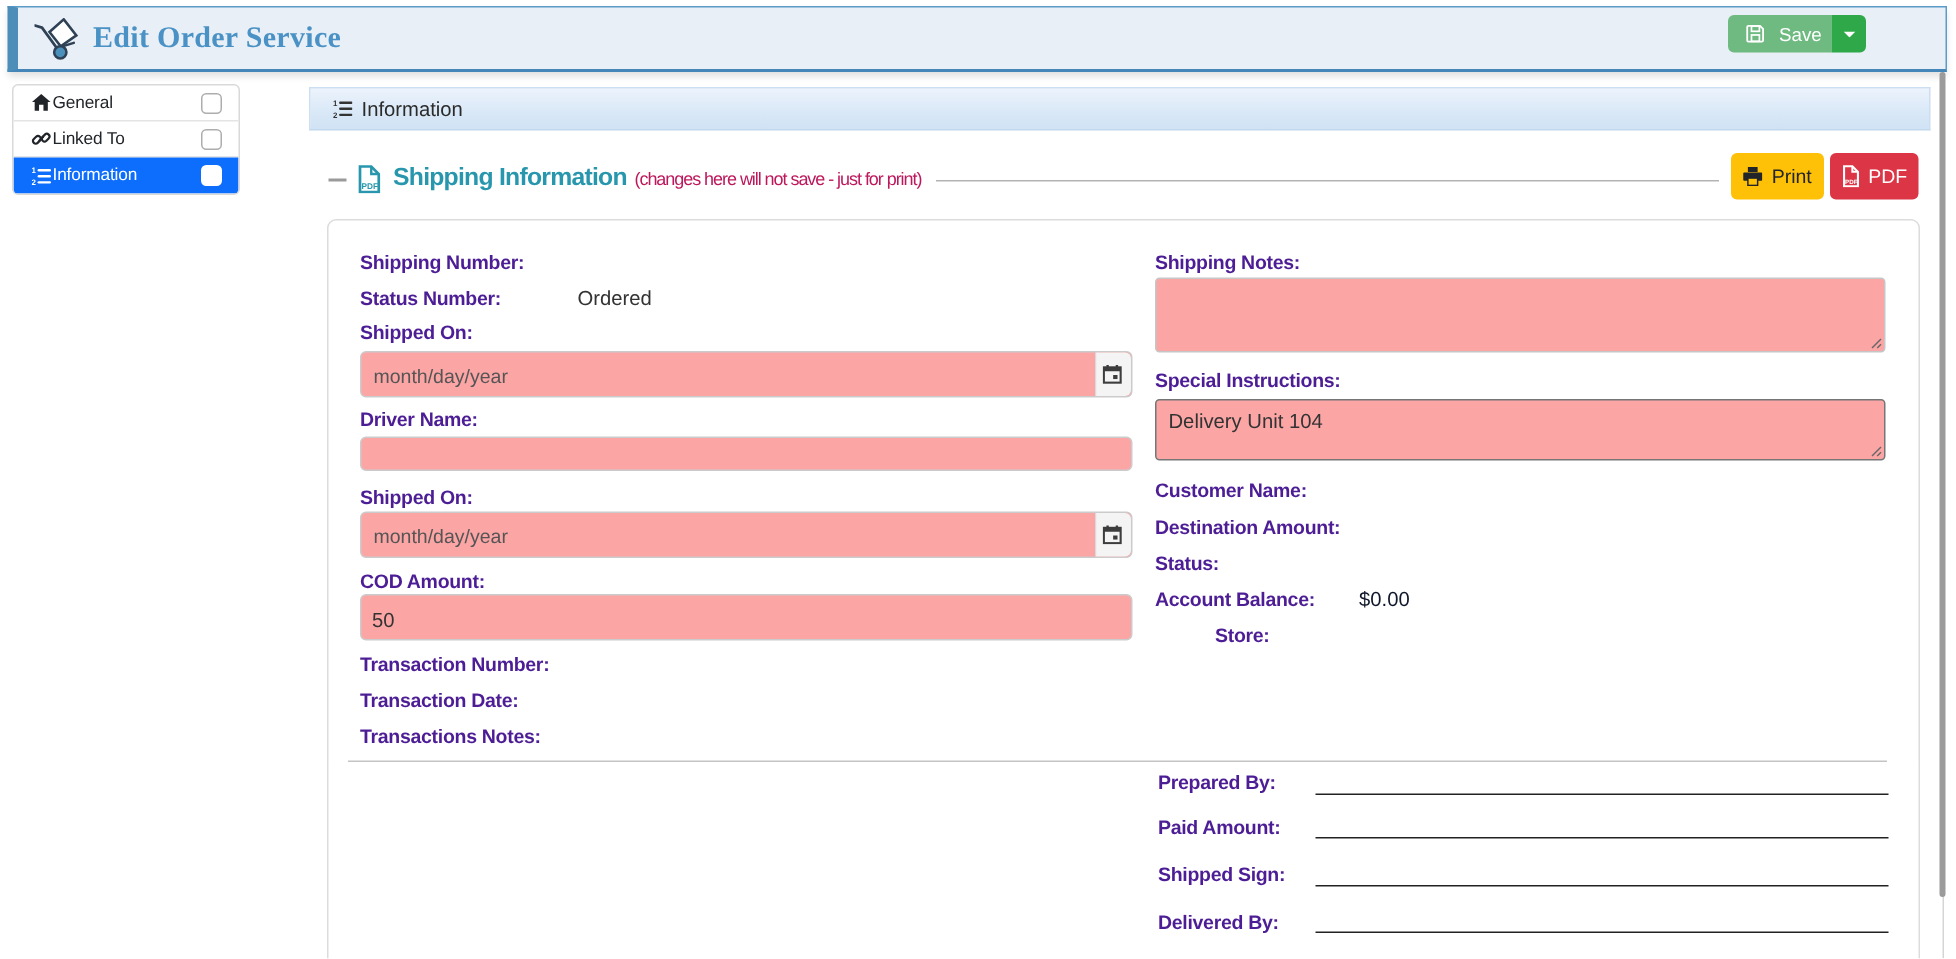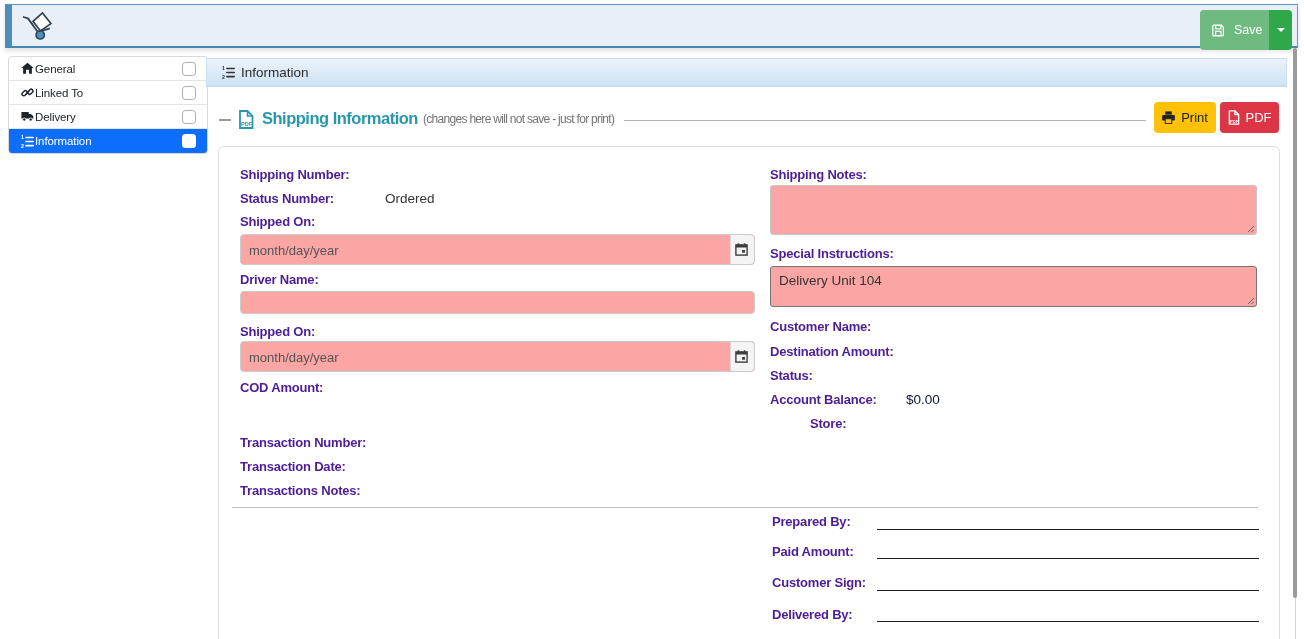--- a/index.html
+++ b/index.html
@@ -14,64 +14,56 @@
 <div id="page">
 
   <div class="abs" style="left:5px; top:4px; width:1293px; height:44px; background:#e9eff6; border-top:1px solid #5b9bc8; border-right:1px solid #5b9bc8; border-bottom:2px solid #4586b8; border-left:7px solid #4d8eb8; box-shadow:0 3px 5px rgba(0,0,0,0.13);">
 
     <svg class="abs" style="left:11px; top:7px;" width="30" height="30" viewBox="0 0 30 30">
       <polygon points="19.5,0.9 27.9,11.6 17.5,18.9 10,9.3" fill="#fff" stroke="#2f4154" stroke-width="1.7"></polygon>
       <path d="M0.3,5 L5,6.4 L14.6,19.7" fill="none" stroke="#2f4154" stroke-width="1.8" stroke-linecap="round" stroke-linejoin="round"></path>
       <path d="M16.9,19.4 L26.2,16.6" fill="none" stroke="#2f4154" stroke-width="1.7" stroke-linecap="round"></path>
       <circle cx="17.2" cy="22.9" r="4.1" fill="#4a90ba" stroke="#2f4154" stroke-width="1.7"></circle>
     </svg>
+    <div class="abs" style="left:50px; top:9px; font-family:'Liberation Serif',serif; font-weight:bold; font-size:20px; color:#4a92c5; letter-spacing:0.2px;">Edit Order Service</div>
 
-    <div class="abs" style="left:1188px; top:5px; height:40px; display:flex;">
+    <div class="abs" style="left:1140px; top:5px; height:25px; display:flex;">
       <div style="background:#6eba80; color:#fff; border-radius:4px 0 0 4px; display:flex; align-items:center; padding-left:12px; font-size:12.5px; width:69px; white-space:nowrap; overflow:visible;">
         <svg width="13" height="13" viewBox="0 0 16 16" style="margin-right:9px;">
           <path d="M2.5,1.5 h9 l2.5,2.5 v9.5 a1,1 0 0 1 -1,1 h-11 a1,1 0 0 1 -1,-1 v-11 a1,1 0 0 1 1,-1 z" fill="none" stroke="#fff" stroke-width="1.5"></path>
           <rect x="4.5" y="1.8" width="6.5" height="4.2" fill="none" stroke="#fff" stroke-width="1.4"></rect>
           <rect x="4.5" y="9" width="6.5" height="5.2" fill="none" stroke="#fff" stroke-width="1.4"></rect>
         </svg>
         Save
       </div>
       <div style="background:#2fa84a; border-radius:0 4px 4px 0; width:23px; display:flex; align-items:center; justify-content:center;">
         <svg width="8" height="4" viewBox="0 0 8 4">
             <polygon points="0,0 8,0 4,4" fill="#fff"></polygon>
           </svg>
       </div>
     </div>
   </div>
 
-  <div class="abs" style="left:8px; top:56px; width:200px; border:1px solid #d9d9d9; border-radius:4px; overflow:hidden; background:#fff;">
+  <div class="abs" style="left:8px; top:56px; width:152px; border:1px solid #d9d9d9; border-radius:4px; overflow:hidden; background:#fff;">
     <div style="height:24px; display:flex; align-items:center; border-bottom:1px solid #e4e4e4; font-size:11.5px; letter-spacing:-0.1px; color:#212529;">
       <svg width="13" height="13" viewBox="0 0 16 16" style="margin:0 1px 0 12px;">
           <path d="M8 0.8 L15.6 7.4 H13.4 V14.5 H9.8 V9.6 H6.2 V14.5 H2.6 V7.4 H0.4 Z" fill="#212529"></path>
         </svg>
       <span style="flex:1">General</span>
       <span style="width:14px; height:14px; border:1px solid #adadad; border-radius:3.5px; margin-right:11px;"></span>
     </div>
     <div style="height:24px; display:flex; align-items:center; border-bottom:1px solid #e4e4e4; font-size:11.5px; letter-spacing:-0.1px; color:#212529;">
       <svg width="13" height="13" viewBox="0 0 16 16" style="margin:0 1px 0 12px;">
           <g stroke="#212529" stroke-width="1.8" fill="none" stroke-linecap="round">
             <path d="M6.5,9.5 L9.5,6.5"></path>
             <rect x="0.9" y="6.7" width="7" height="4.4" rx="2.2" transform="rotate(-45 4.4 8.9)"></rect>
             <rect x="8.1" y="4.9" width="7" height="4.4" rx="2.2" transform="rotate(-45 11.6 7.1)"></rect>
           </g>
         </svg>
       <span style="flex:1">Linked To</span>
-      <span style="width:14px; height:14px; border:1px solid #adadad; border-radius:3.5px; margin-right:11px;"></span>
-    </div>
-    <div style="height:24px; display:flex; align-items:center; border-bottom:1px solid #e4e4e4; font-size:11.5px; letter-spacing:-0.1px; color:#212529;">
-      <svg width="13" height="13" viewBox="0 0 16 16" style="margin:0 1px 0 12px;">
-          <path d="M0.5,2.5 h9 v8 h-9 z M9.5,5 h2.8 l2.8,2.8 v2.7 h-5.6 z" fill="#212529"></path>
-          <circle cx="4" cy="11.7" r="1.9" fill="#212529" stroke="#fff" stroke-width="0.9"></circle>
-          <circle cx="12" cy="11.7" r="1.9" fill="#212529" stroke="#fff" stroke-width="0.9"></circle>
-        </svg>
-      <span style="flex:1">Delivery</span>
       <span style="width:14px; height:14px; border:1px solid #adadad; border-radius:3.5px; margin-right:11px;"></span>
     </div>
     <div style="height:24px; display:flex; align-items:center; font-size:11.5px; letter-spacing:-0.1px; color:#fff; background:#0d6efd;">
       <svg width="13" height="13" viewBox="0 0 16 16" style="margin:0 1px 0 12px;">
           <g stroke="#fff" stroke-width="2" stroke-linecap="round">
             <line x1="6" y1="3" x2="15" y2="3"></line>
             <line x1="6" y1="8" x2="15" y2="8"></line>
             <line x1="6" y1="13" x2="15" y2="13"></line>
           </g>
           <text x="0" y="5.5" font-size="6.5" font-weight="bold" fill="#fff" font-family="Liberation Sans">1</text>
@@ -95,21 +87,21 @@
     <span style="font-size:13.5px; color:#2b2b2b;">Information</span>
   </div>
 
   <div class="abs" style="left:219px; top:119px; width:12px; height:2px; background:#9a9a9a;"></div>
   <svg class="abs" style="left:238px; top:110px;" width="17" height="19" viewBox="0 0 17 19">
     <path d="M2,1 h7.5 l5,5 v12 h-12.5 z" fill="none" stroke="#2897ad" stroke-width="1.8"></path>
     <path d="M9.5,1 v5 h5" fill="none" stroke="#2897ad" stroke-width="1.6"></path>
     <text x="3" y="16" font-size="5.5" font-weight="bold" fill="#2897ad" font-family="Liberation Sans">PDF</text>
   </svg>
   <div class="abs" style="left:262px; top:109px; font-size:16.5px; font-weight:bold; color:#2897ad; letter-spacing:-0.5px; white-space:nowrap;">Shipping Information</div>
-  <div class="abs" style="left:423px; top:112px; font-size:12px; color:#737373; letter-spacing:-0.7px; white-space:nowrap;">(changes here will not save - just for print)</div>
+  <div class="abs" style="left:423px; top:112px; font-size:12px; color:#be185d; letter-spacing:-0.7px; white-space:nowrap;">(changes here will not save - just for print)</div>
   <div class="abs" style="left:624px; top:120px; width:522px; height:1px; background:#b3b3b3;"></div>
 
   <div class="abs" style="left:1154px; top:102px; width:62px; height:31px; background:#ffc107; border-radius:4px; display:flex; align-items:center; justify-content:center; font-size:13px; color:#212529;">
     <svg width="13" height="13" viewBox="0 0 16 16" style="margin-right:6px;">
         <path d="M4,0.5 h8 v4 h-8 z" fill="#212529"></path>
         <path d="M1,5 h14 a0.8,0.8 0 0 1 0.8,0.8 v5 a0.8,0.8 0 0 1 -0.8,0.8 h-14 a-0.8,-0.8 0 0 1 -0.8,-0.8 v-5 a0.8,0.8 0 0 1 0.8,-0.8 z" fill="#212529"></path>
         <rect x="4" y="9.5" width="8" height="6" fill="#ffc107" stroke="#212529" stroke-width="1.2"></rect>
       </svg>
     Print
   </div>
@@ -148,20 +140,23 @@
     <span style="position:absolute; right:0; top:0; bottom:0; width:24px; background:#f4f4f4; border-left:1px solid #dadada; border-radius:0 4px 4px 0;"></span>
       <svg style="position:absolute; right:6px; top:8px;" width="13" height="13" viewBox="0 0 13 13">
         <rect x="0.9" y="1.9" width="11.2" height="10.2" fill="none" stroke="#3d3d3d" stroke-width="1.4"></rect>
         <rect x="0.9" y="1.9" width="11.2" height="2.6" fill="#3d3d3d"></rect>
         <line x1="3.4" y1="0.3" x2="3.4" y2="2.2" stroke="#3d3d3d" stroke-width="1.6"></line>
         <line x1="9.6" y1="0.3" x2="9.6" y2="2.2" stroke="#3d3d3d" stroke-width="1.6"></line>
         <rect x="7.1" y="7" width="2.9" height="2.7" fill="#3d3d3d"></rect>
       </svg>
   </div>
   <div class="lbl" style="left:240px; top:380px;">COD Amount:</div>
+  <div class="inp" style="left:240px; top:396px; width:515px; height:31px;">
+    <span style="position:absolute; left:7px; top:9px; font-size:13.5px; color:#333;">50</span>
+  </div>
   <div class="lbl" style="left:240px; top:435px;">Transaction Number:</div>
   <div class="lbl" style="left:240px; top:459px;text-align:right;">Transaction Date:</div>
   <div class="lbl" style="left:240px; top:483px;">Transactions Notes:</div>
 
   <div class="lbl" style="left:770px; top:167px;">Shipping Notes:</div>
   <div class="inp" style="left:770px; top:185px; width:487px; height:50px; border-radius:3px; border-color:#c6c6c6;">
     <svg style="position:absolute; right:1px; bottom:1px;" width="9" height="9" viewBox="0 0 9 9">
         <g stroke="#666" stroke-width="1">
           <line x1="8" y1="2" x2="2" y2="8"></line>
           <line x1="8" y1="5.5" x2="5.5" y2="8"></line>
@@ -184,21 +179,21 @@
   <div class="lbl" style="left:770px; top:392px;">Account Balance:</div>
   <div class="abs" style="left:906px; top:392px; font-size:13.5px; color:#0f172a;">$0.00</div>
   <div class="lbl" style="left:770px; top:416px;margin-left:40px;">Store:</div>
 
   <div class="abs" style="left:232px; top:507px; width:1026px; height:1px; background:#c4c4c4;"></div>
 
   <div class="lbl" style="left:772px; top:514px;">Prepared By:</div>
   <div class="abs" style="left:877px; top:529px; width:382px; height:1px; background:#222;"></div>
   <div class="lbl" style="left:772px; top:544px;">Paid Amount:</div>
   <div class="abs" style="left:877px; top:558px; width:382px; height:1px; background:#222;"></div>
-  <div class="lbl" style="left:772px; top:575px;">Customer Sign:</div>
+  <div class="lbl" style="left:772px; top:575px;">Shipped Sign:</div>
   <div class="abs" style="left:877px; top:590px; width:382px; height:1px; background:#222;"></div>
   <div class="lbl" style="left:772px; top:607px;">Delivered By:</div>
   <div class="abs" style="left:877px; top:621px; width:382px; height:1px; background:#222;"></div>
 
   <div class="abs" style="left:1295px; top:48px; width:1px; height:591px; background:#d5d5d5;"></div>
   <div class="abs" style="left:1293px; top:48px; width:4px; height:550px; background:#9b9b9b; border-radius:2px;"></div>
 
 </div>
 
 </body></html>

